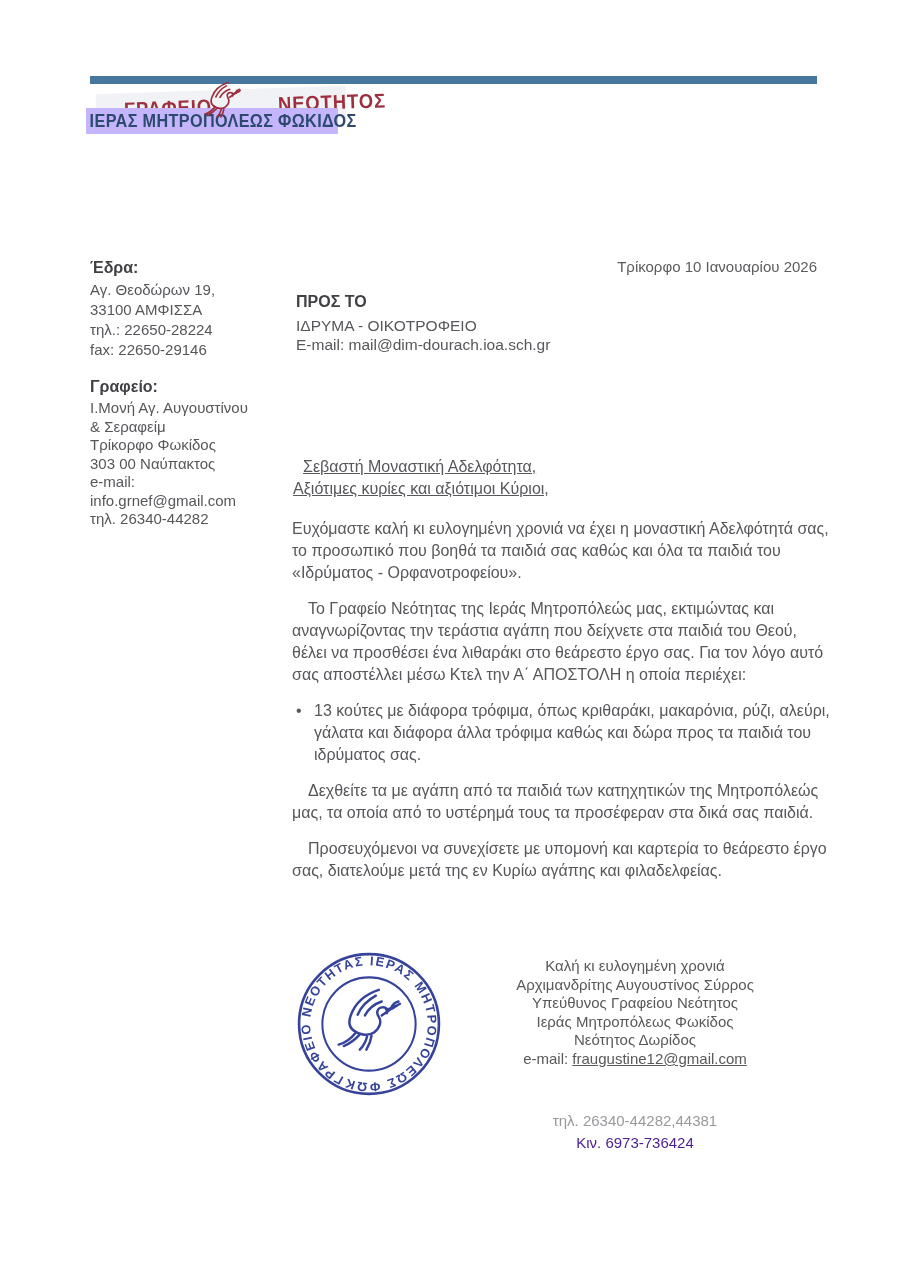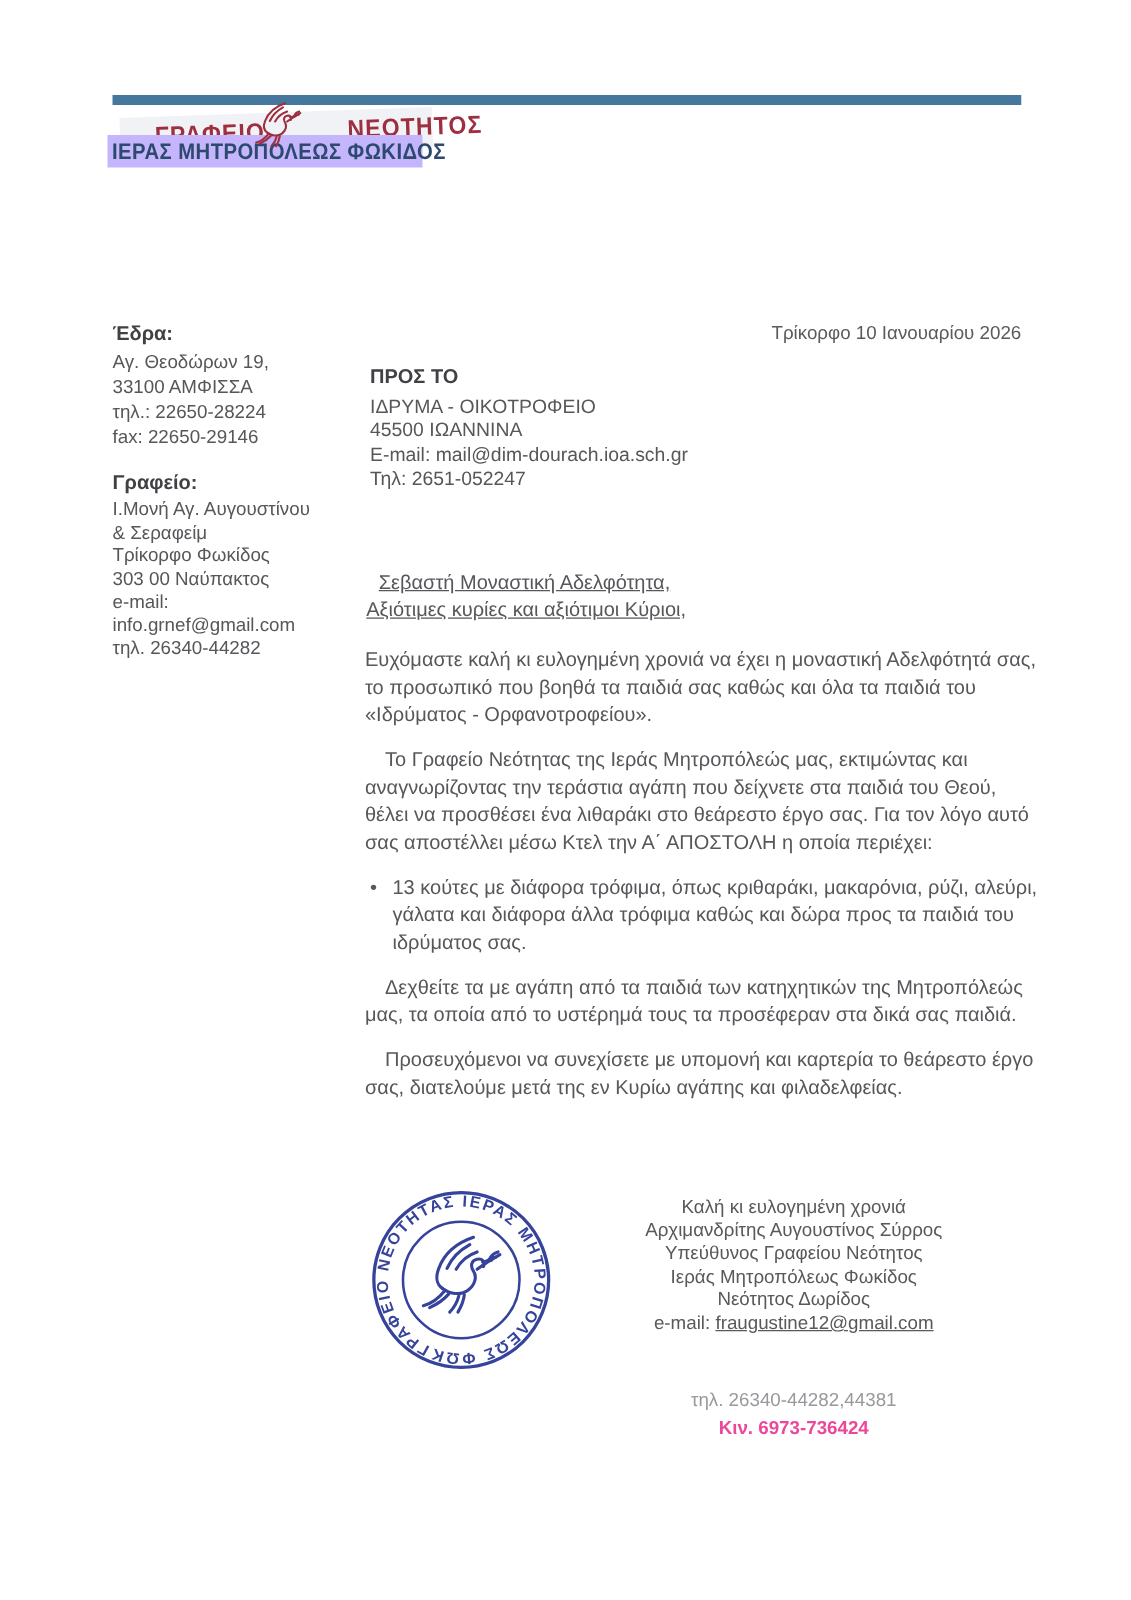--- a/index.html
+++ b/index.html
@@ -74,21 +74,21 @@
   
   .stamp{position:absolute;left:293px;top:948px;width:152px;height:152px;}
   
   .signature{
     position:absolute;left:460px;top:957px;width:350px;
     text-align:center;font-size:15px;line-height:18.6px;color:#58595b;
   }
   .sig-email{margin-top:0px;}
   .sig-email .email-link{text-decoration:underline;}
   .sig-muted{color:#98999c;margin-top:43px;}
-  .sig-mobile{margin-top:4px;color:#ec4899;font-weight:bold;}
+  .sig-mobile{margin-top:4px;color:#4c1d95;}
 </style>
 </head>
 <body>
 
 <div class="page">
 
   <div class="top-rule"></div>
 
   <div class="logo-line1">
     <span class="logo-word">ΓΡΑΦΕΙΟ</span>
@@ -131,23 +131,21 @@
       <div class="addr-line">303 00 Ναύπακτος</div>
       <div class="addr-line">e-mail:</div>
       <div class="addr-line">info.grnef@gmail.com</div>
       <div class="addr-line">τηλ. 26340-44282</div>
     </div>
   </div>
 
   <div class="recipient">
     <div class="recipient-heading">ΠΡΟΣ ΤΟ</div>
     <div>ΙΔΡΥΜΑ - ΟΙΚΟΤΡΟΦΕΙΟ</div>
-    <div>45500 ΙΩΑΝΝΙΝΑ</div>
     <div>E-mail: mail@dim-dourach.ioa.sch.gr</div>
-    <div>Τηλ: 2651-052247</div>
   </div>
 
   <div class="salutation">
     <div class="sal-1">Σεβαστή Μοναστική Αδελφότητα,</div>
     <div class="sal-2">Αξιότιμες κυρίες και αξιότιμοι Κύριοι,</div>
   </div>
 
   <div class="body-col">
     <p>Ευχόμαστε καλή κι ευλογημένη χρονιά να έχει η μοναστική Αδελφότητά σας, το προσωπικό που βοηθά τα παιδιά σας καθώς και όλα τα παιδιά του «Ιδρύματος - Ορφανοτροφείου».</p>
     <p class="indent">Το Γραφείο Νεότητας της Ιεράς Μητροπόλεώς μας, εκτιμώντας και αναγνωρίζοντας την τεράστια αγάπη που δείχνετε στα παιδιά του Θεού, θέλει να προσθέσει ένα λιθαράκι στο θεάρεστο έργο σας. Για τον λόγο αυτό σας αποστέλλει μέσω Κτελ την Α΄ ΑΠΟΣΤΟΛΗ η οποία περιέχει:</p>

